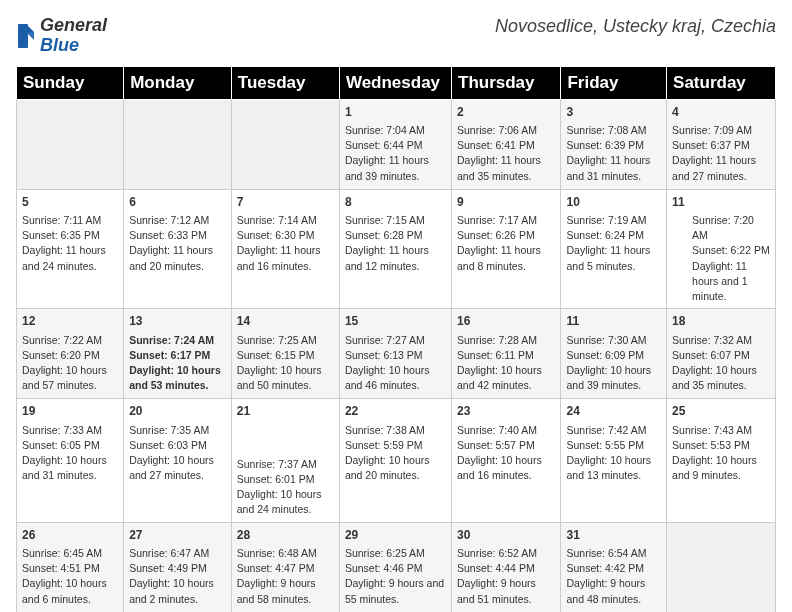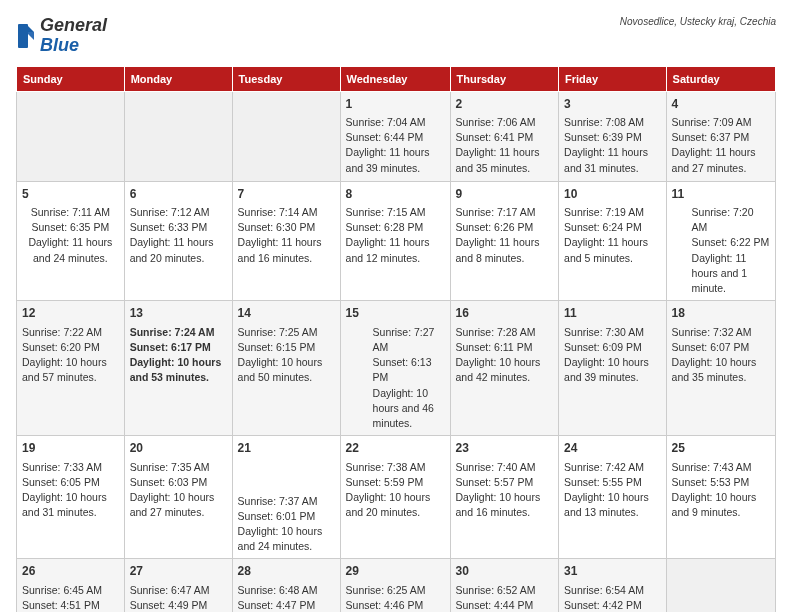--- a/index.html
+++ b/index.html
@@ -37,34 +37,34 @@
     }
     .title-block {
       text-align: right;
     }
     .month-title {
       font-size: 36px;
       font-weight: bold;
       color: #222;
     }
     .location {
-      font-size: 10px;
+      font-size: 18px;
       color: #444;
     }
     .calendar {
       width: 100%;
       border-collapse: collapse;
       font-size: 11px;
     }
     .calendar th {
-      background: #b91c1c;
+      background: #000000;
       color: #fff;
       text-align: left;
       padding: 6px 6px;
-      font-size: 11px;
+      font-size: 17px;
       font-weight: bold;
       border: 1px solid #fff;
     }
     .calendar td {
       vertical-align: top;
       border: 1px solid #ccc;
       padding: 4px 5px;
       width: 113px;
       min-height: 80px;
       height: 90px;
@@ -145,21 +145,21 @@
         <td>
           <span class="day-num">4</span>
           <div style="white-space: pre-line;">Sunrise: 7:09 AM
 Sunset: 6:37 PM
 Daylight: 11 hours and 27 minutes.</div>
         </td>
       </tr>
       <tr>
         <td>
           <span class="day-num">5</span>
-          <div style="white-space: pre-line; text-align: center;">Sunrise: 7:11 AM
+          <div style="white-space: pre-line;">Sunrise: 7:11 AM
 Sunset: 6:35 PM
 Daylight: 11 hours and 24 minutes.</div>
         </td>
         <td>
           <span class="day-num">6</span>
           <div style="white-space: pre-line;">Sunrise: 7:12 AM
 Sunset: 6:33 PM
 Daylight: 11 hours and 20 minutes.</div>
         </td>
         <td>
@@ -207,21 +207,21 @@
 Daylight: 10 hours and 53 minutes.</div>
         </td>
         <td>
           <span class="day-num">14</span>
           <div style="white-space: pre-line;">Sunrise: 7:25 AM
 Sunset: 6:15 PM
 Daylight: 10 hours and 50 minutes.</div>
         </td>
         <td>
           <span class="day-num">15</span>
-          <div style="white-space: pre-line; margin-left: 27px;">Sunrise: 7:27 AM
+          <div style="white-space: pre-line;">Sunrise: 7:27 AM
 Sunset: 6:13 PM
 Daylight: 10 hours and 46 minutes.</div>
         </td>
         <td>
           <span class="day-num">16</span>
           <div style="white-space: pre-line;">Sunrise: 7:28 AM
 Sunset: 6:11 PM
 Daylight: 10 hours and 42 minutes.</div>
         </td>
         <td>

